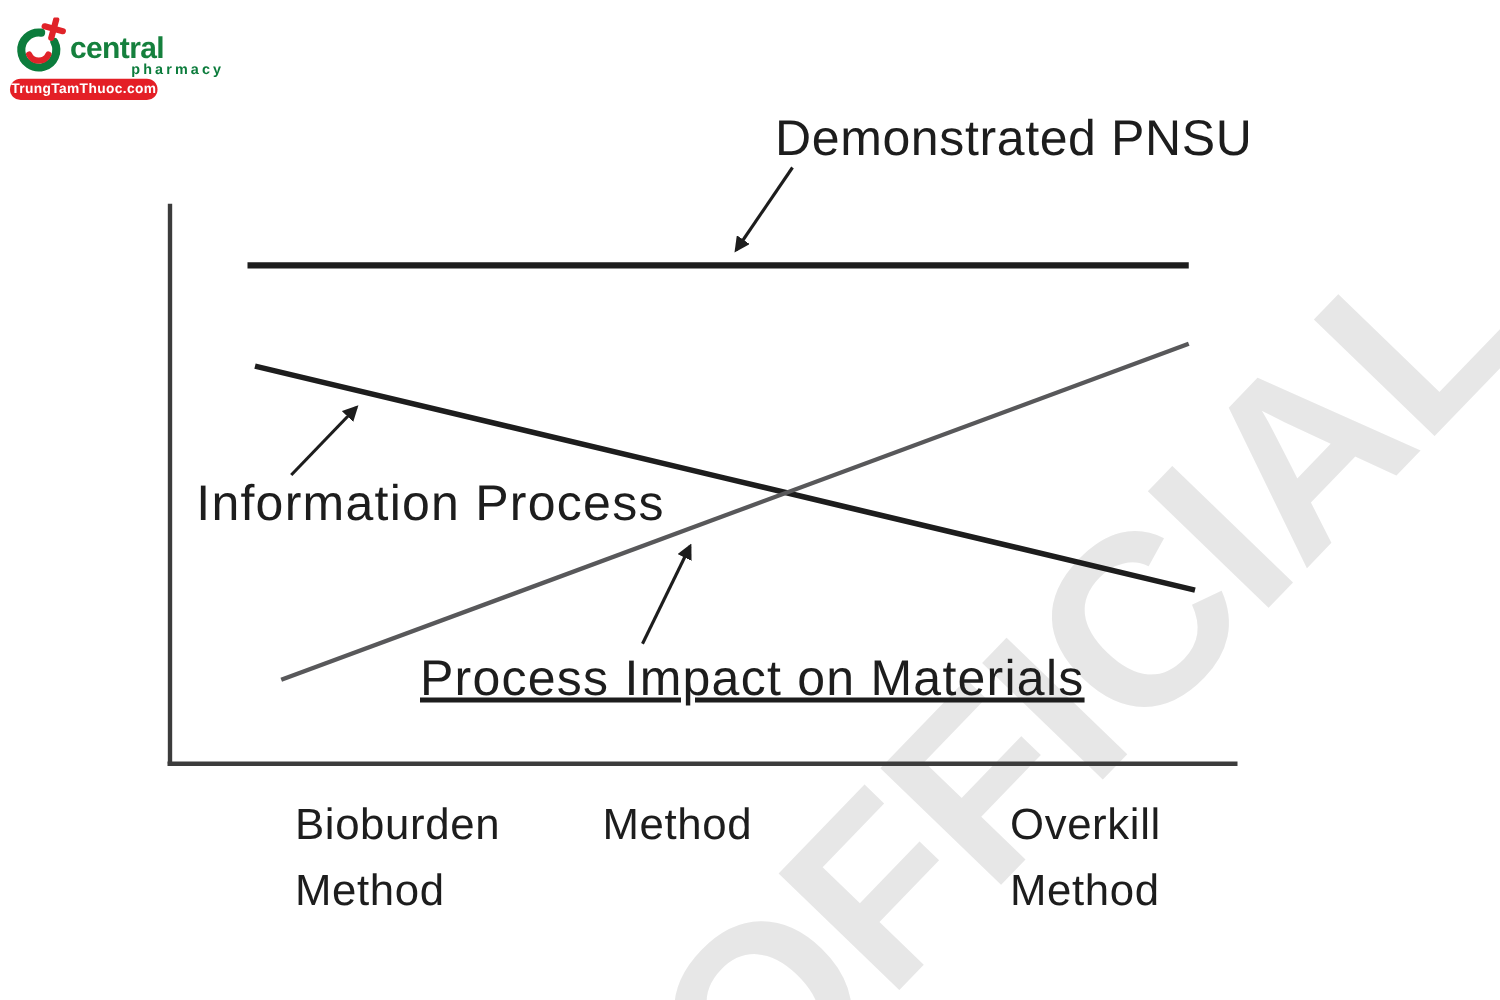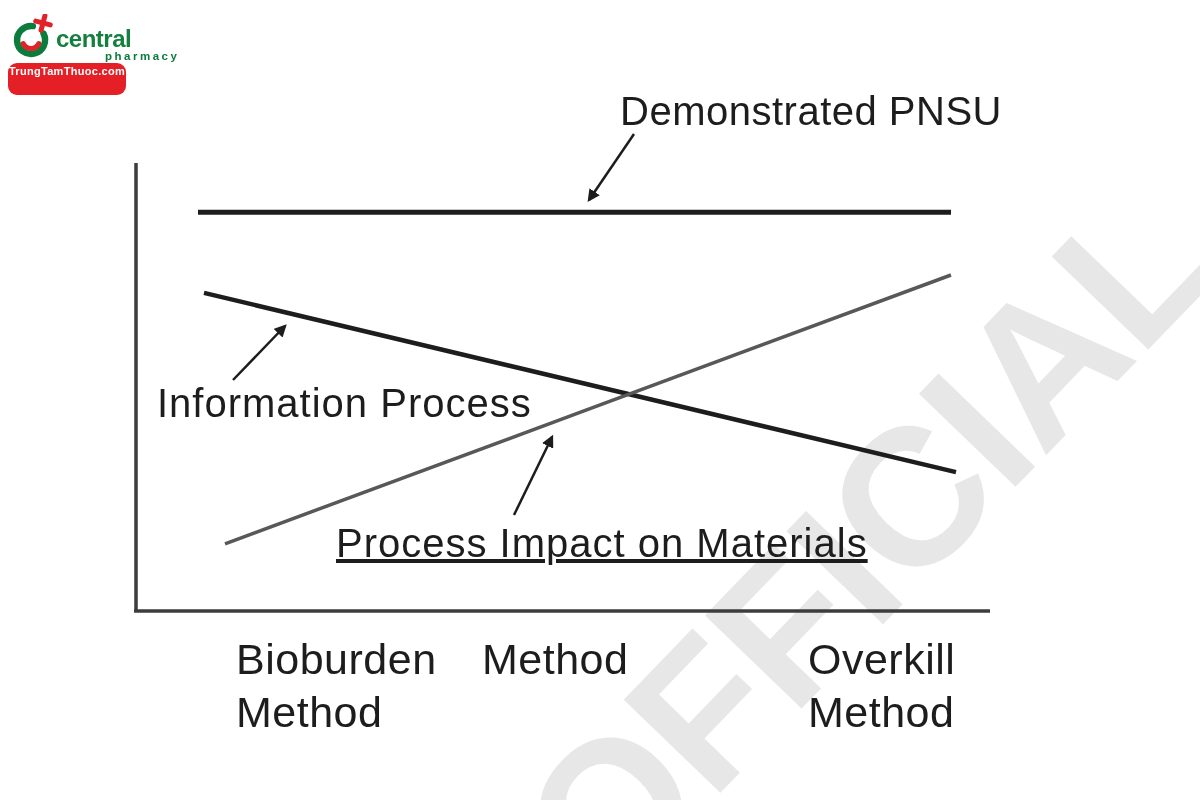--- a/index.html
+++ b/index.html
@@ -13,30 +13,30 @@
     transform:translate(-50%,-50%) rotate(-46deg);
     font-size:195px;font-weight:700;letter-spacing:-2px;
     white-space:nowrap;z-index:0;user-select:none;
   }
   
   .logo{position:absolute;left:0;top:0;z-index:3;width:140px;height:90px;}
   .logo svg{position:absolute;left:8px;top:14px;}
   .logo .brand{position:absolute;left:56px;top:25px;font-size:24px;font-weight:700;letter-spacing:-0.5px;}
   .logo .subbrand{position:absolute;left:58px;top:50px;font-size:11.5px;font-weight:700;letter-spacing:2.5px;}
   .logo .badge{
-    position:absolute;left:8px;top:63px;width:118px;height:32px;border-radius:9px;
+    position:absolute;left:8px;top:63px;width:118px;height:17px;border-radius:9px;
     font-size:11px;font-weight:700;line-height:17px;text-align:center;letter-spacing:0.3px;
   }
   
   .chart-layer{position:absolute;left:0;top:0;width:1200px;height:800px;z-index:1;}
   .anno{position:absolute;font-size:40px;letter-spacing:1px;white-space:nowrap;z-index:2;}
   #lbl-pnsu{left:620px;top:89px;letter-spacing:0.5px;}
   #lbl-info{left:157px;top:381px;}
   #lbl-impact{left:336px;top:521px;text-decoration:underline;}
-  .cat{position:absolute;top:633px;font-size:43px;letter-spacing:0.5px;line-height:53px;white-space:nowrap;z-index:2;}
+  .cat{position:absolute;top:633px;font-size:35px;letter-spacing:0.5px;line-height:53px;white-space:nowrap;z-index:2;}
   #cat-0{left:236px;}
   #cat-1{left:482px;}
   #cat-2{left:808px;}
   .cat span{display:block;}
 </style>
 </head>
 <body>
 
 <div class="screen">
 

